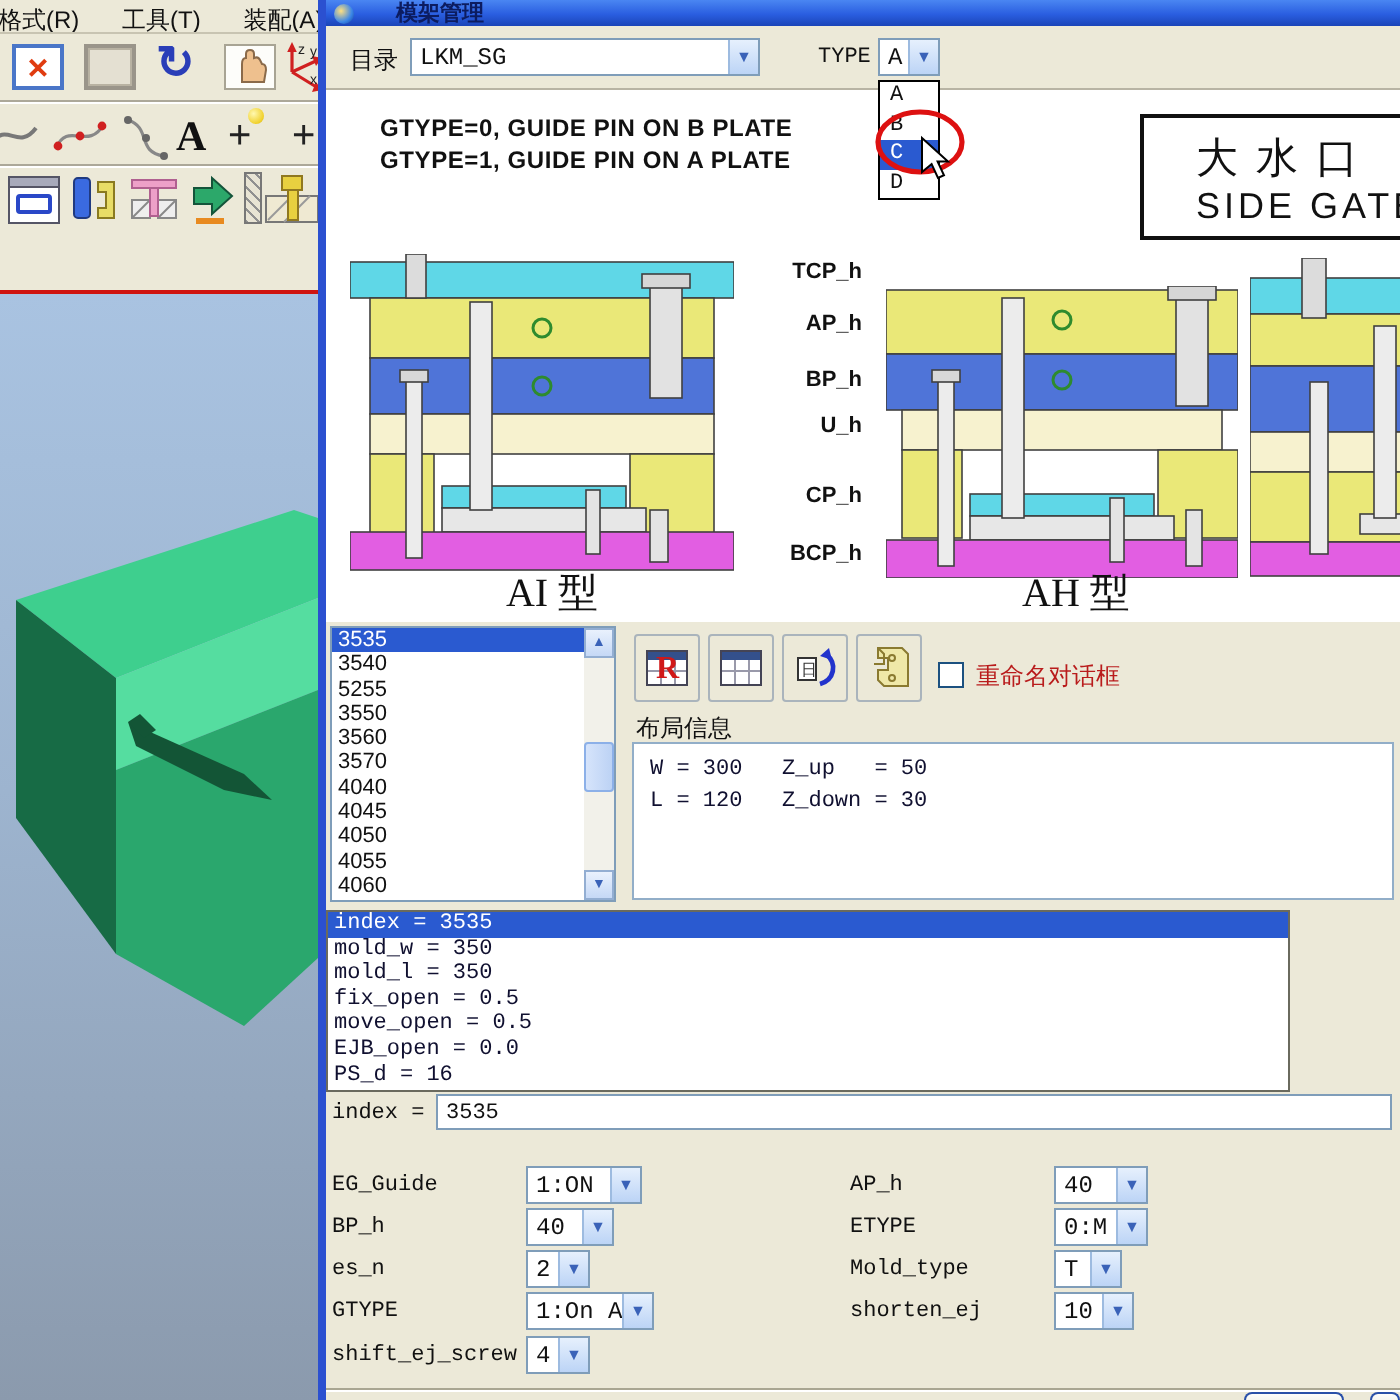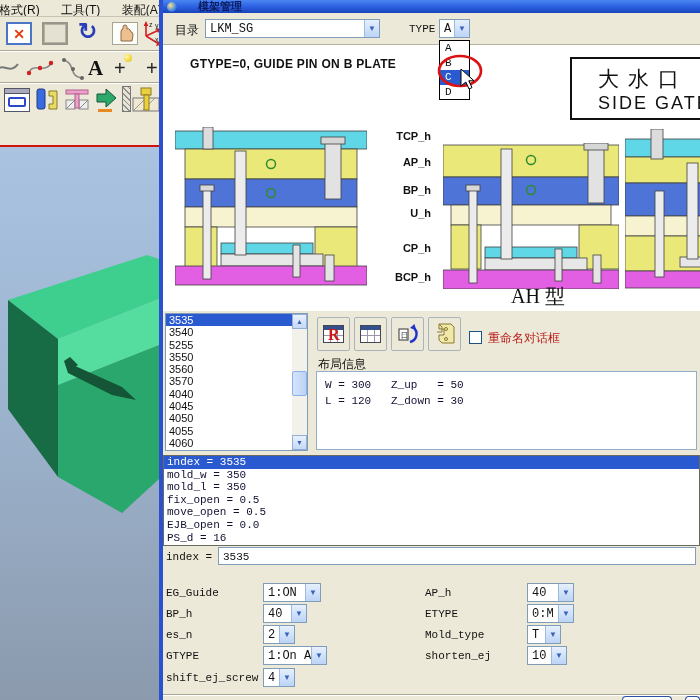--- a/index.html
+++ b/index.html
@@ -101,21 +101,21 @@
   .chklbl { position:absolute; left:325px; top:330px; font-size:12px; color:#b91c1c; }
   .layout-title { position:absolute; left:155px; top:356px; font-size:12px; color:#111; }
   .info-box { position:absolute; left:153px; top:371px; width:381px; height:79px; background:#fff;
               border:1px solid #92aec8; padding:5px 8px; }
   .info-box div { font-family:"Liberation Mono", monospace; font-size:11px; line-height:16px;
                   color:#101030; white-space:pre; }
   .watermark { position:absolute; left:130px; top:334px; font-size:21px; font-weight:bold;
                color:rgba(170,170,162,.62); letter-spacing:1px; z-index:5; pointer-events:none; }
 
   
-  .param-panel { position:absolute; left:0; top:455px; width:537px; height:91px; background:#fff;
+  .param-panel { position:absolute; left:0; top:455px; width:482px; height:91px; background:#fff;
                  border:1px solid #6a6a5e; overflow:hidden; }
   .prow { height:12.6px; line-height:12.6px; font-family:"Liberation Mono", monospace; font-size:11px;
           color:#101030; padding-left:3px; white-space:nowrap; }
   .prow.sel { background:#2a5ad0; color:#fff; }
 
   .idx-lbl { position:absolute; left:3px; top:551px; font-family:"Liberation Mono", monospace;
              font-size:11px; color:#111; }
   .idx-input { position:absolute; left:55px; top:547px; width:478px; height:18px; background:#fff;
                border:1px solid #7f9db9; font-family:"Liberation Mono", monospace; font-size:11px;
                padding:2px 0 0 4px; color:#111; }
@@ -289,20 +289,21 @@
       <span class="chev">▼</span>
     </div>
     <div class="lbl mono" style="left:246px; top:23px; font-size:11px;">TYPE</div>
     <div class="combo" style="left:276px; top:19px; width:31px;">
       <span class="val">A</span>
       <span class="chev">▼</span>
     </div>
 
     <div class="white-panel">
       <div class="gtype-note" style="top:12px;">GTYPE=0, GUIDE PIN ON B PLATE</div>
+      <div class="gtype-note" style="top:28px;">GTYPE=1, GUIDE PIN ON A PLATE</div>
 
       <div class="gate-box">
         <div class="gate-cn">大水口</div>
         <div class="gate-en">SIDE GATE</div>
       </div>
 
       <svg class="diag" style="left:12px; top:82px;" width="192" height="160" viewBox="0 0 192 160">
         <g stroke="#404040" stroke-width="0.8">
           <rect x="0" y="4" width="192" height="18" fill="#5fd7e7"></rect>
           <rect x="10" y="22" width="172" height="30" fill="#eae878"></rect>
@@ -365,20 +366,21 @@
             <rect x="0" y="107" width="95" height="35" fill="#eae878"></rect>
             <rect x="55" y="128" width="32" height="10" fill="#e7e7e7"></rect>
             <rect x="0" y="142" width="95" height="17" fill="#e25ee2"></rect>
             <rect x="26" y="0" width="12" height="30" fill="#dcdcdc"></rect>
             <rect x="30" y="62" width="9" height="86" fill="#ececec"></rect>
             <rect x="62" y="34" width="11" height="96" fill="#ececec"></rect>
           </g>
         </svg>
       </div>
 
+      <div class="cap" style="left:58px; top:238px;">AI 型</div>
       <div class="cap" style="left:320px; top:238px;">AH 型</div>
       <div class="cap" style="left:468px; top:238px; width:130px; text-align:right;">A</div>
     </div>
 
     <div class="listbox">
       <div class="lb-items">
         <div class="lb-item sel">3535</div>
         <div class="lb-item">3540</div>
         <div class="lb-item">5255</div>
         <div class="lb-item">3550</div>

